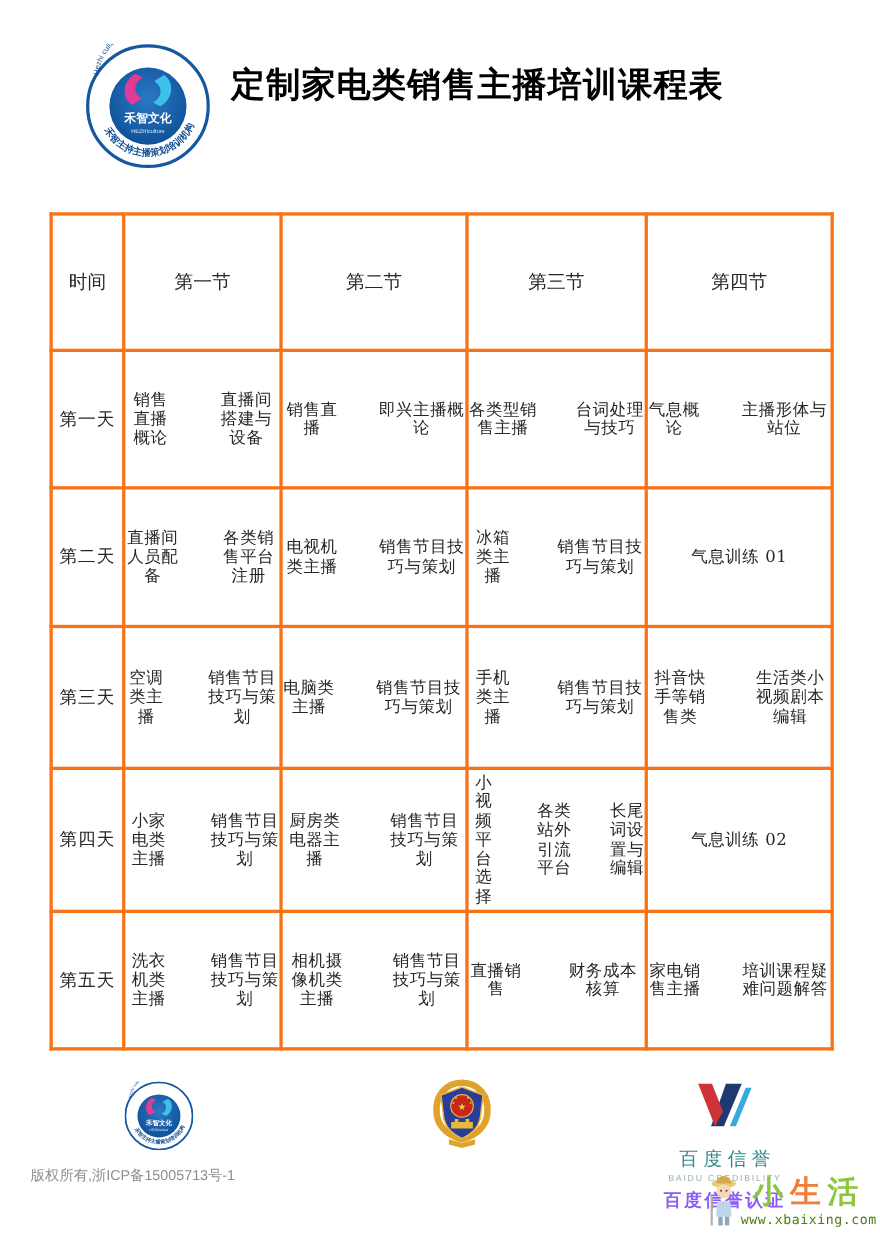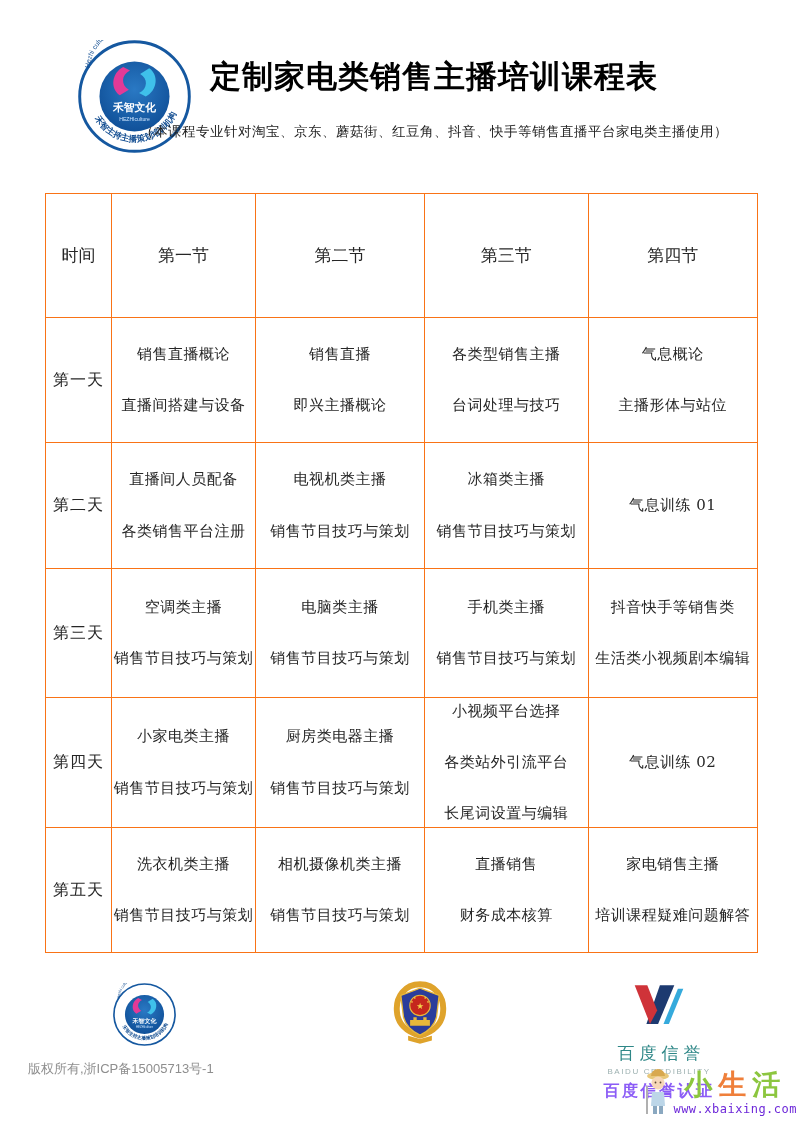--- a/index.html
+++ b/index.html
@@ -13,30 +13,30 @@
   .hdr-logo { position:absolute; left:78px; top:40px; width:113px; height:113px; }
   .title-wrap { position:absolute; left:68px; top:56px; width:732px; text-align:center; }
   .doc-title { font-size:31px; font-weight:bold; color:#000; letter-spacing:1px; }
   .doc-subtitle { margin-top:25px; font-size:13.5px; color:#1f1f1f; letter-spacing:0.5px; }
   
   .course-table {
     position:absolute; left:45px; top:193px; width:713px;
     border-collapse:collapse; table-layout:fixed;
   }
   .course-table th, .course-table td {
-    border:1px solid #f97316; text-align:center; vertical-align:middle;
+    border:3px solid #f97316; text-align:center; vertical-align:middle;
     font-weight:normal; padding:0; color:#262626;
   }
   .course-table th { font-size:17px; }
   tr.hrow  { height:124px; }
   tr.r0 { height:125px; } tr.r1 { height:126px; } tr.r2 { height:129px; }
   tr.r3 { height:130px; } tr.r4 { height:125px; }
   .day-cell { font-size:16px; letter-spacing:1px; }
   .cell-lines {
-    display:flex; flex-direction:column; align-items:center; justify-content:center;
+    display:flex; align-items:center; justify-content:center;
     gap:34px; font-size:15px; line-height:1.15; letter-spacing:0.5px;
   }
   .cell-lines.tight { }
   
   .f-hezhi  { position:absolute; left:113px; top:983px; width:63px; height:63px; }
   .f-copy   {
     position:absolute; left:28px; top:1060px; width:278px; 
     font-family:"Liberation Sans",sans-serif; font-size:13px; color:#8e8e8e;
   }
   .f-badge  { position:absolute; left:387px; top:978px; width:66px; height:68px; }
@@ -51,21 +51,21 @@
   .bd-en   { margin-top:2px; font-size:8px;  color:#9db1b1; letter-spacing:1.6px; }
   .bd-cert { margin-top:5px; font-size:16px; font-weight:bold; color:#8b5cf6; letter-spacing:2.5px; }
   
   .watermark { position:absolute; right:3px; bottom:13px; display:flex; align-items:flex-end; }
   .wm-figure svg { width:30px; height:50px; display:block; }
   .wm-right { display:flex; flex-direction:column; align-items:center; }
   .wm-chars { font-family:Liberation Serif, serif; font-weight:bold; font-size:28px;
               letter-spacing:6px; line-height:1; }
   .wm-c0 { color:#8cc63f; } .wm-c1 { color:#ef7f3a; } .wm-c2 { color:#8cc63f; }
   .wm-url { margin-top:3px; font-family:"DejaVu Sans Mono","Liberation Mono",monospace;
-            font-size:12px; color:#6d28d9; letter-spacing:0.5px; }
+            font-size:12px; color:#4d7c0f; letter-spacing:0.5px; }
   .svg-defs { position:absolute; width:0; height:0; overflow:hidden; }
 </style>
 </head>
 <body>
 
 <svg class="svg-defs" aria-hidden="true">
   <defs>
     <radialGradient id="hzgrad" cx="50%" cy="40%" r="70%">
       <stop offset="0%" stop-color="#2a79c4"></stop>
       <stop offset="100%" stop-color="#0c4a92"></stop>
@@ -119,21 +119,20 @@
 
 <div class="page">
 
   <div class="hdr-logo">
     <svg viewBox="0 0 100 100" width="113" height="113">
         <use href="#hezhi-logo"></use>
       </svg>
   </div>
   <div class="title-wrap">
     <div class="doc-title">定制家电类销售主播培训课程表</div>
-    <div class="doc-subtitle">（本课程专业针对淘宝、京东、蘑菇街、红豆角、抖音、快手等销售直播平台家电类主播使用）</div>
   </div>
 
   <table class="course-table">
     <colgroup>
       <col style="width:9.3%">
         <col style="width:20.2%">
         <col style="width:23.7%">
       <col style="width:23%">
         <col style="width:23.8%">
     </colgroup>

